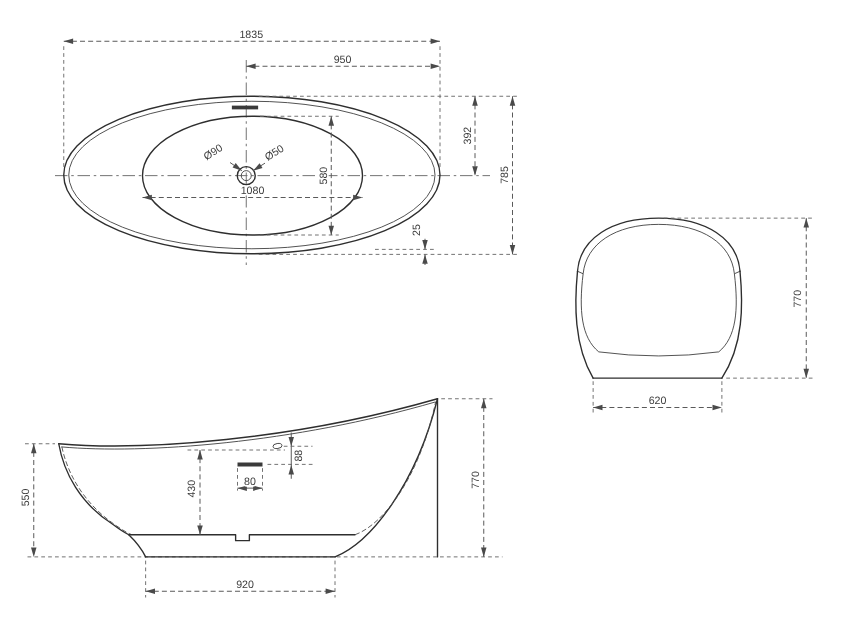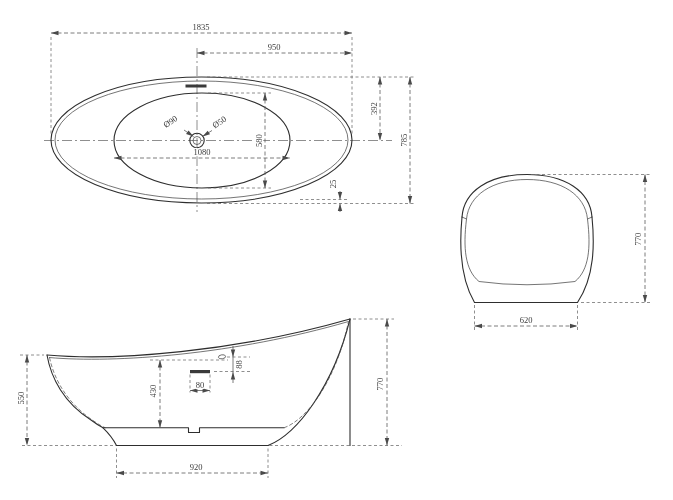--- a/index.html
+++ b/index.html
@@ -1,17 +1,17 @@
 <!DOCTYPE html>
 <html><head>
 <meta charset="utf-8">
 <style>
   html,body{margin:0;padding:0;background:#ffffff;}
   .stage{position:relative;width:673px;height:500px;background:#ffffff;overflow:hidden;
-         font-family:Liberation Serif, serif;}
+         font-family:Liberation Sans, sans-serif;}
   svg{display:block;}
   .outline{fill:none;stroke:#2e2e2e;stroke-width:1.1;stroke-linecap:round;stroke-linejoin:round;}
   .thin{fill:none;stroke:#3a3a3a;stroke-width:0.7;}
   .hidden-line{fill:none;stroke:#4a4a4a;stroke-width:0.7;stroke-dasharray:4 2;}
   .dim{fill:none;stroke:#5a5a5a;stroke-width:0.8;stroke-dasharray:4 2.5;}
   .dim-solid{fill:none;stroke:#5a5a5a;stroke-width:0.8;}
   .ext{fill:none;stroke:#6a6a6a;stroke-width:0.75;stroke-dasharray:3 2.5;}
   .cl{fill:none;stroke:#6a6a6a;stroke-width:0.75;stroke-dasharray:10 3 2 3;}
   .dim-label{font-size:8.5px;fill:#3c3c3c;text-anchor:middle;
              paint-order:stroke;stroke:#ffffff;stroke-width:2.5px;stroke-linejoin:round;}

